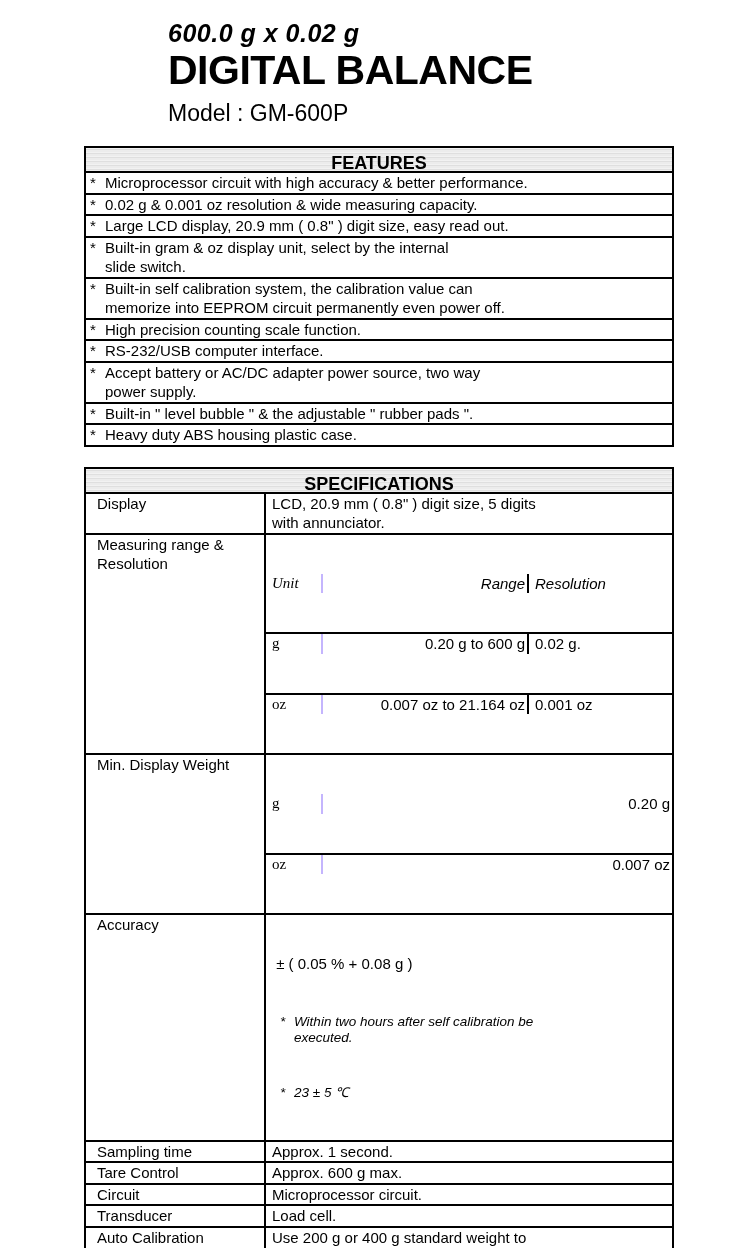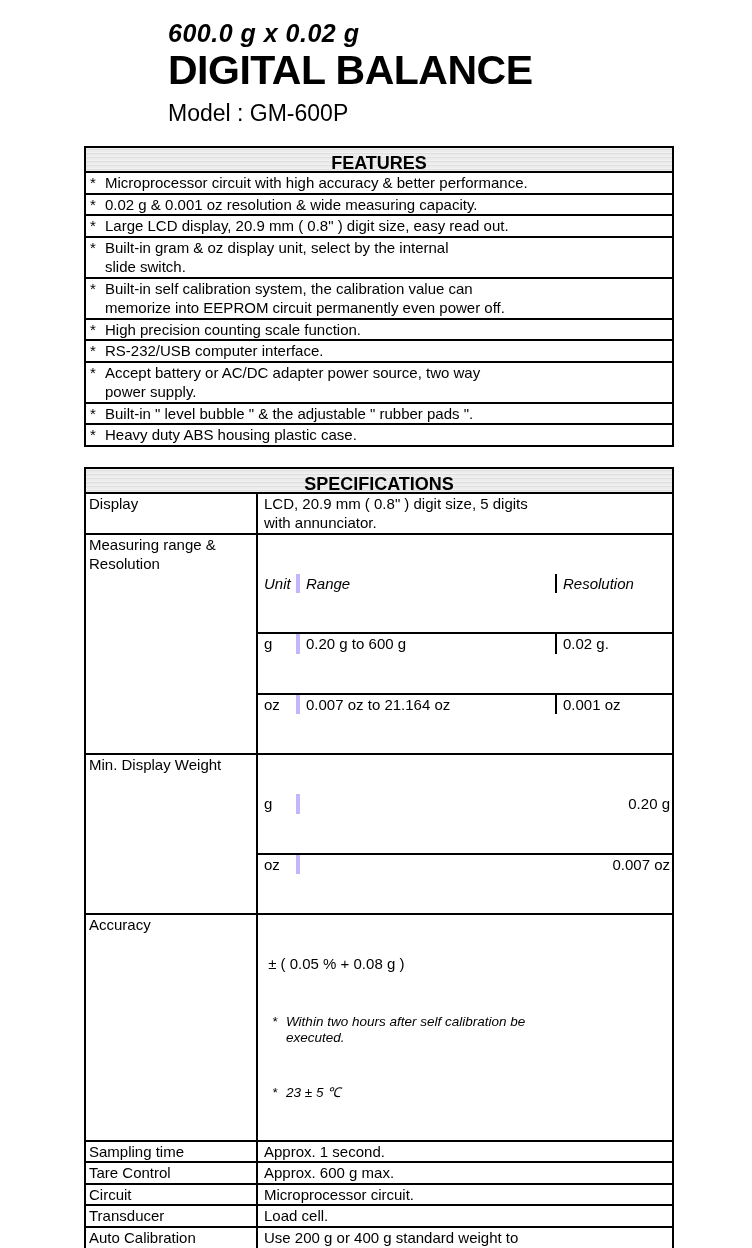--- a/index.html
+++ b/index.html
@@ -44,36 +44,36 @@
   .features-tbl { margin-top: 20px; }
   .specs-tbl { margin-top: 20px; }
 
   
   .feat-row { display: flex; font-size: 15px; line-height: 19.5px; padding: 0 2px; }
   .feat-row + .feat-row { border-top: 2px solid #000; }
   .feat-marker { width: 17px; flex: none; padding-left: 2px; }
   .feat-text { white-space: pre-wrap; }
 
   
-  .spec-row { display: flex; font-size: 15px; line-height: 19.5px; }
+  .spec-row { display: flex; font-size: 15px; line-height: 19.5px; padding-left: 8px; }
   .spec-row + .spec-row { border-top: 2px solid #000; }
   .spec-label {
     width: 172px; flex: none;
     border-right: 2px solid #000;
     padding: 0 2px 0 3px;
     white-space: pre-wrap;
   }
   .spec-value { flex: 1; min-width: 0; padding: 0 2px 0 6px; white-space: pre-wrap; }
   .spec-value.nopad { padding: 0; }
 
   .sub-row { display: flex; }
   .sub-row + .sub-row { border-top: 2px solid #000; }
   .sub-cell { padding: 0 2px 0 6px; white-space: pre-wrap; min-width: 0; }
-  .c-unit { width: 42px; flex: none; border-right: 4px solid #c4b5fd; }
-  .c-range { width: 257px; flex: none; border-right: 2px solid #000; }
+  .c-unit { width: 57px; flex: none; border-right: 2px solid #c4b5fd; font-family: Liberation Serif, serif; }
+  .c-range { width: 206px; flex: none; border-right: 2px solid #000; text-align: right; }
   .c-res { flex: 1; }
   .c-rest { flex: 1; text-align: right; }
   .it { font-style: italic; }
 
   .note { display: flex; font-style: italic; margin-left: 8px; }
   .note-marker { width: 14px; flex: none; }
   .note-text { white-space: pre-wrap; }
   .note-sm { font-size: 13.5px; line-height: 16px; }
   .note-first-gap { margin-top: 1px; }
 </style>

